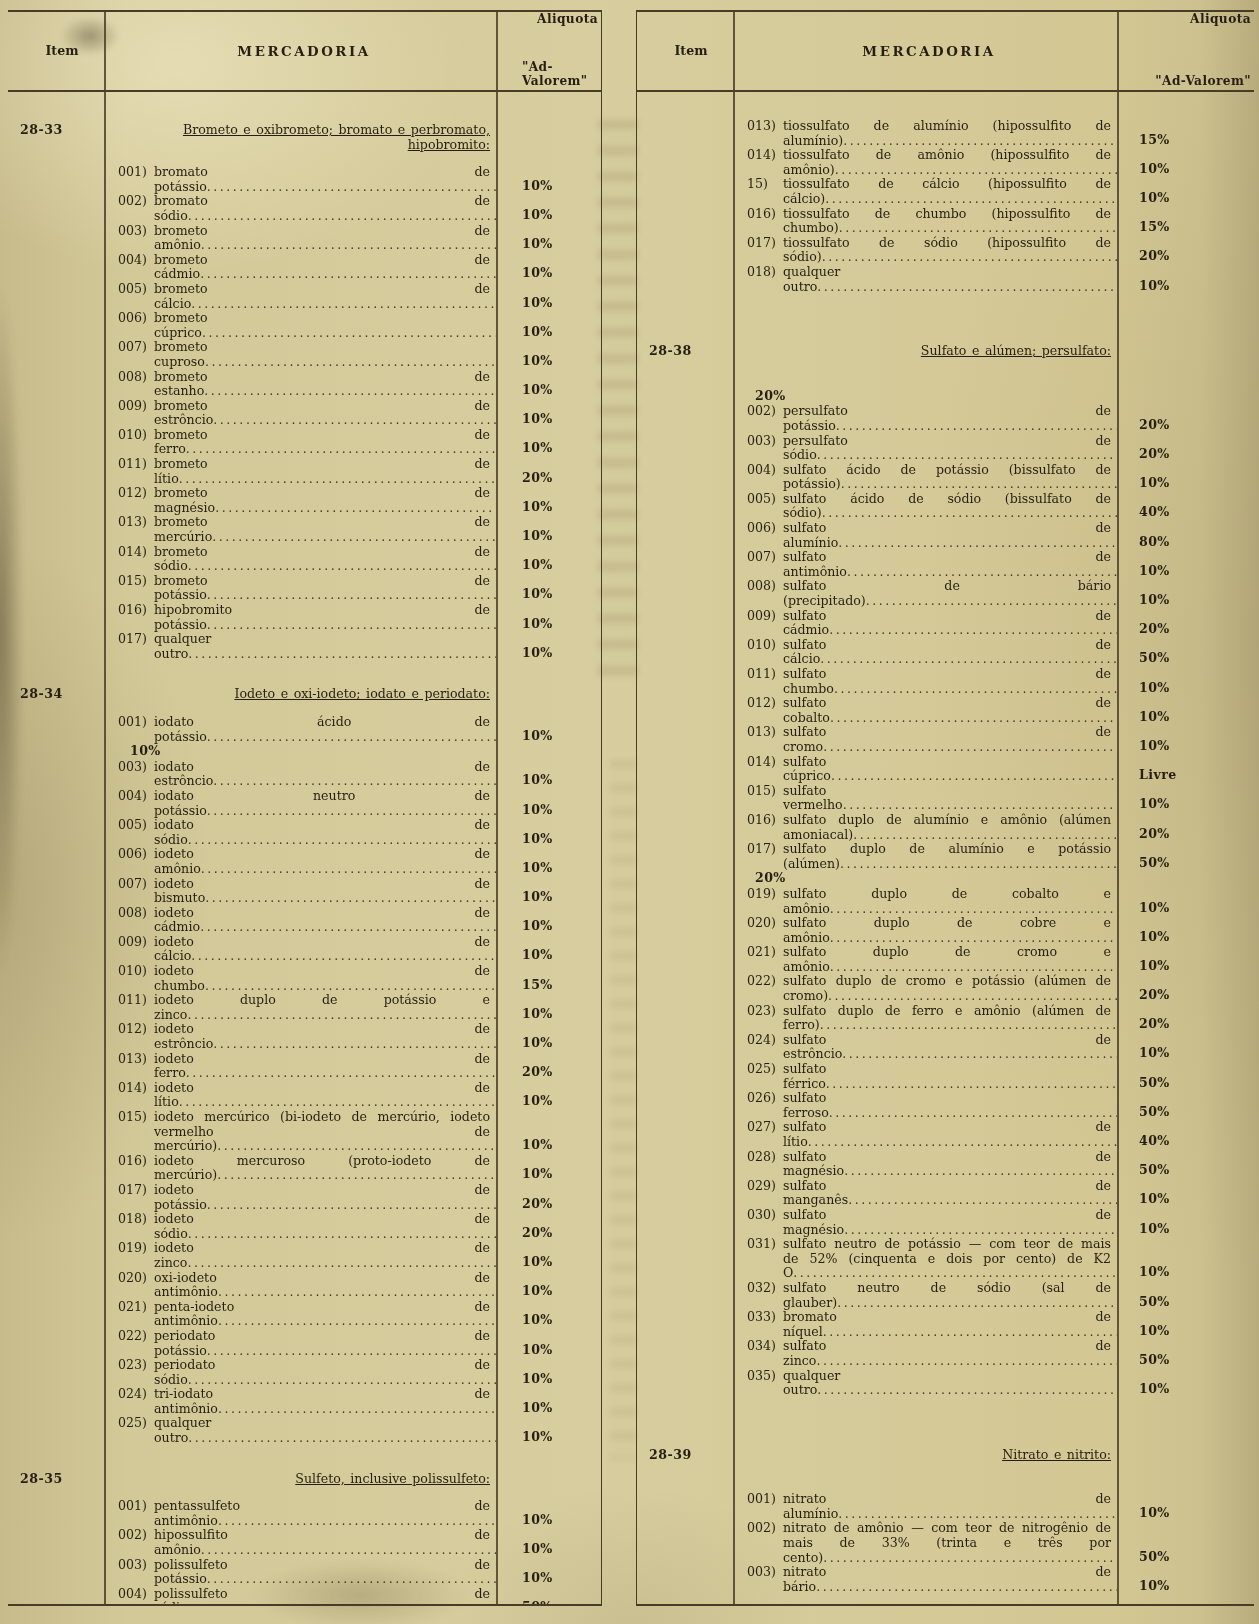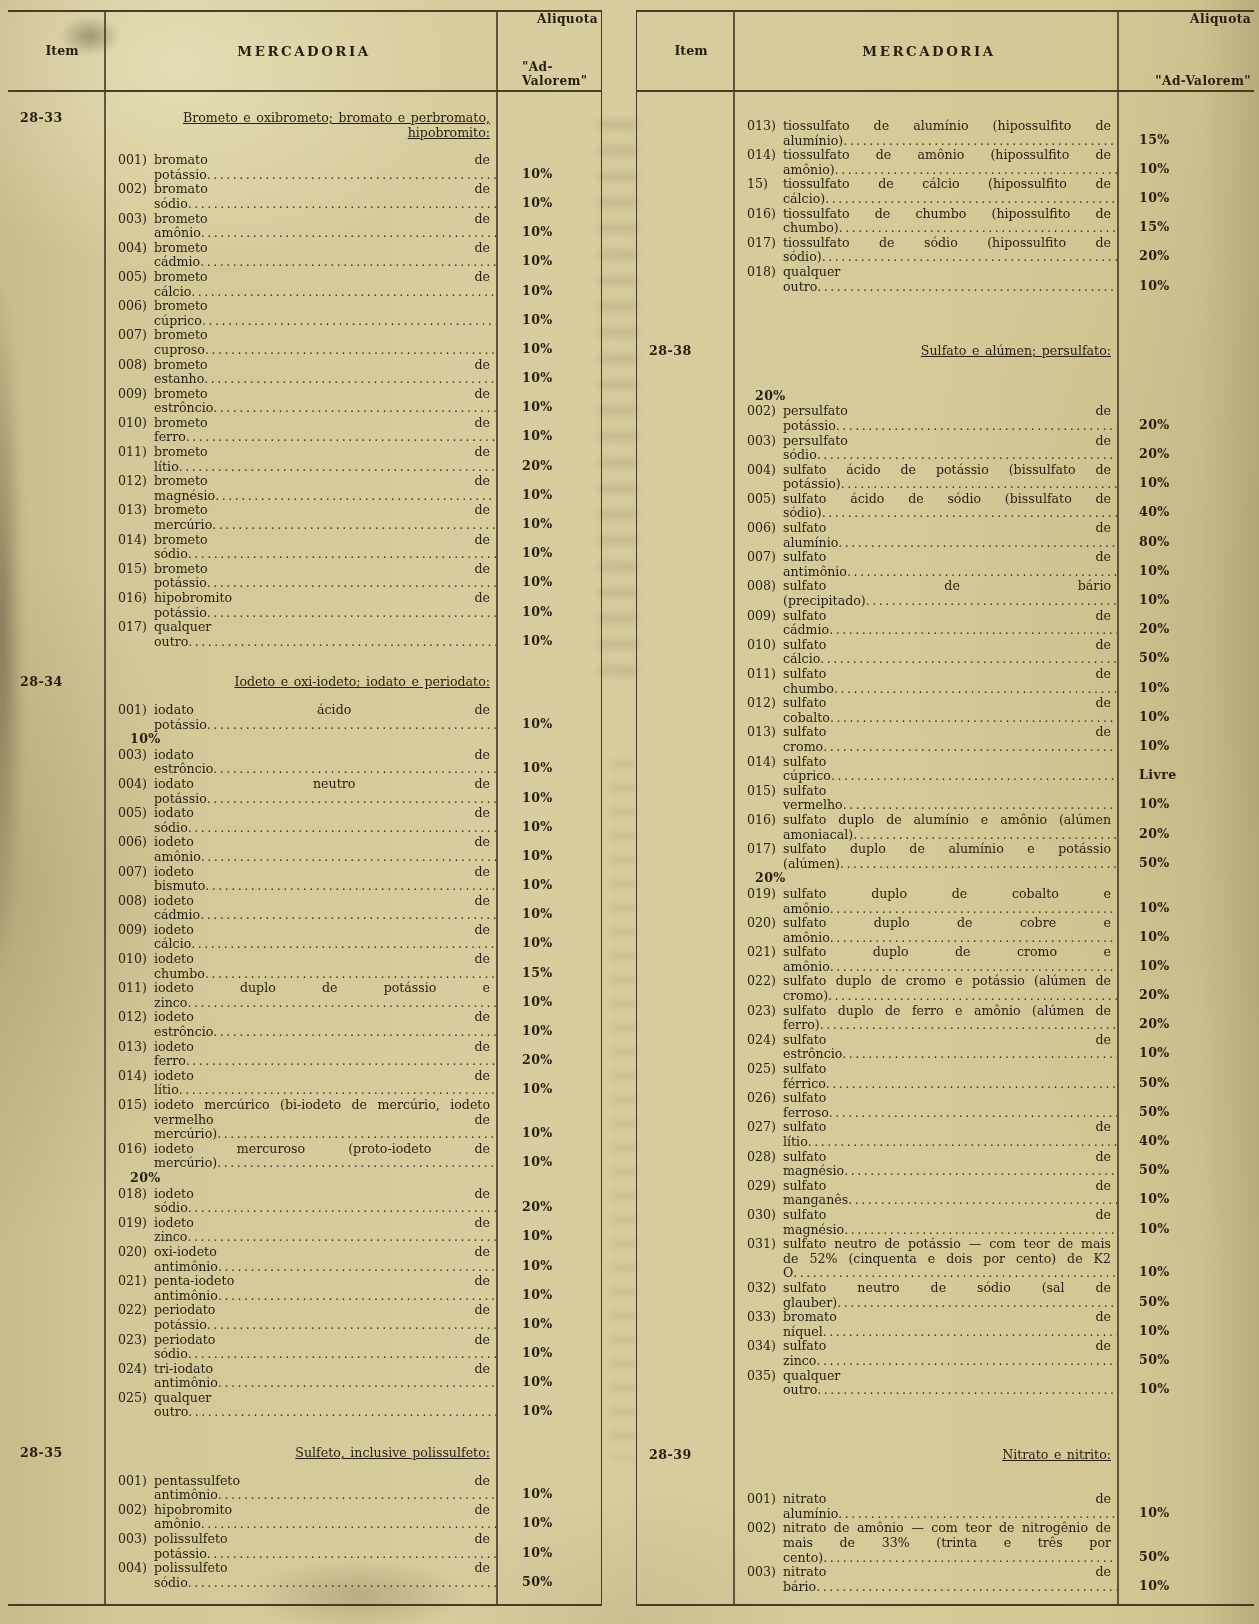--- a/index.html
+++ b/index.html
@@ -43,21 +43,21 @@
   }
   .c-desc.title { padding-left: 14px; text-indent: 0; text-align: right; text-decoration: underline; }
   .code { display: inline-block; width: 36px; text-indent: 0; }
   .dots::after {
     content: "...................................................................................................................................";
     letter-spacing: 2.5px; opacity: .85;
   }
   .c-rate { display: flex; align-items: flex-end; padding: 0 4px 1px 26px; font-weight: bold; letter-spacing: .4px; }
   .half-right .c-rate { padding-left: 22px; }
   .group { margin-top: 26px; }
-  .group:first-child { margin-top: 4px; }
+  .group:first-child { margin-top: 16px; }
   .g-entries { margin-top: 13px; }
   .group.no-head .g-entries { margin-top: 0; }
   .half-right .group { margin-top: 50px; }
   .half-right .group:first-child { margin-top: 12px; }
   .half-right .g-entries { margin-top: 30px; }
   .half-right .group.no-head .g-entries { margin-top: 0; }
   .stain { position: absolute; pointer-events: none; }
   .s1 { left: -10px; top: 280px; width: 34px; height: 700px;
         background: radial-gradient(ellipse at 30% 50%, rgba(40,32,14,0.40), rgba(40,32,14,0) 70%);
         filter: blur(3px); }
@@ -339,20 +339,21 @@
             </div>
             <div class="row entry">
               <div class="c c-item"></div>
               <div class="c c-desc"><span class="code">016)</span><span class="etext">iodeto mercuroso (proto-iodeto de mercúrio)</span><span class="dots"></span></div>
               <div class="c c-rate">
                 <span>10%</span>
               </div>
             </div>
             <div class="row entry">
               <div class="c c-item"></div>
+              <div class="c c-desc"><span class="code">017)</span><span class="etext">iodeto de potássio</span><span class="dots"></span></div>
               <div class="c c-rate">
                 <span>20%</span>
               </div>
             </div>
             <div class="row entry">
               <div class="c c-item"></div>
               <div class="c c-desc"><span class="code">018)</span><span class="etext">iodeto de sódio</span><span class="dots"></span></div>
               <div class="c c-rate">
                 <span>20%</span>
               </div>
@@ -417,21 +418,21 @@
           <div class="g-entries">
             <div class="row entry">
               <div class="c c-item"></div>
               <div class="c c-desc"><span class="code">001)</span><span class="etext">pentassulfeto de antimônio</span><span class="dots"></span></div>
               <div class="c c-rate">
                 <span>10%</span>
               </div>
             </div>
             <div class="row entry">
               <div class="c c-item"></div>
-              <div class="c c-desc"><span class="code">002)</span><span class="etext">hipobromito de amônio</span><span class="dots"></span></div>
+              <div class="c c-desc"><span class="code">002)</span><span class="etext">hipossulfito de amônio</span><span class="dots"></span></div>
               <div class="c c-rate">
                 <span>10%</span>
               </div>
             </div>
             <div class="row entry">
               <div class="c c-item"></div>
               <div class="c c-desc"><span class="code">003)</span><span class="etext">polissulfeto de potássio</span><span class="dots"></span></div>
               <div class="c c-rate">
                 <span>10%</span>
               </div>

